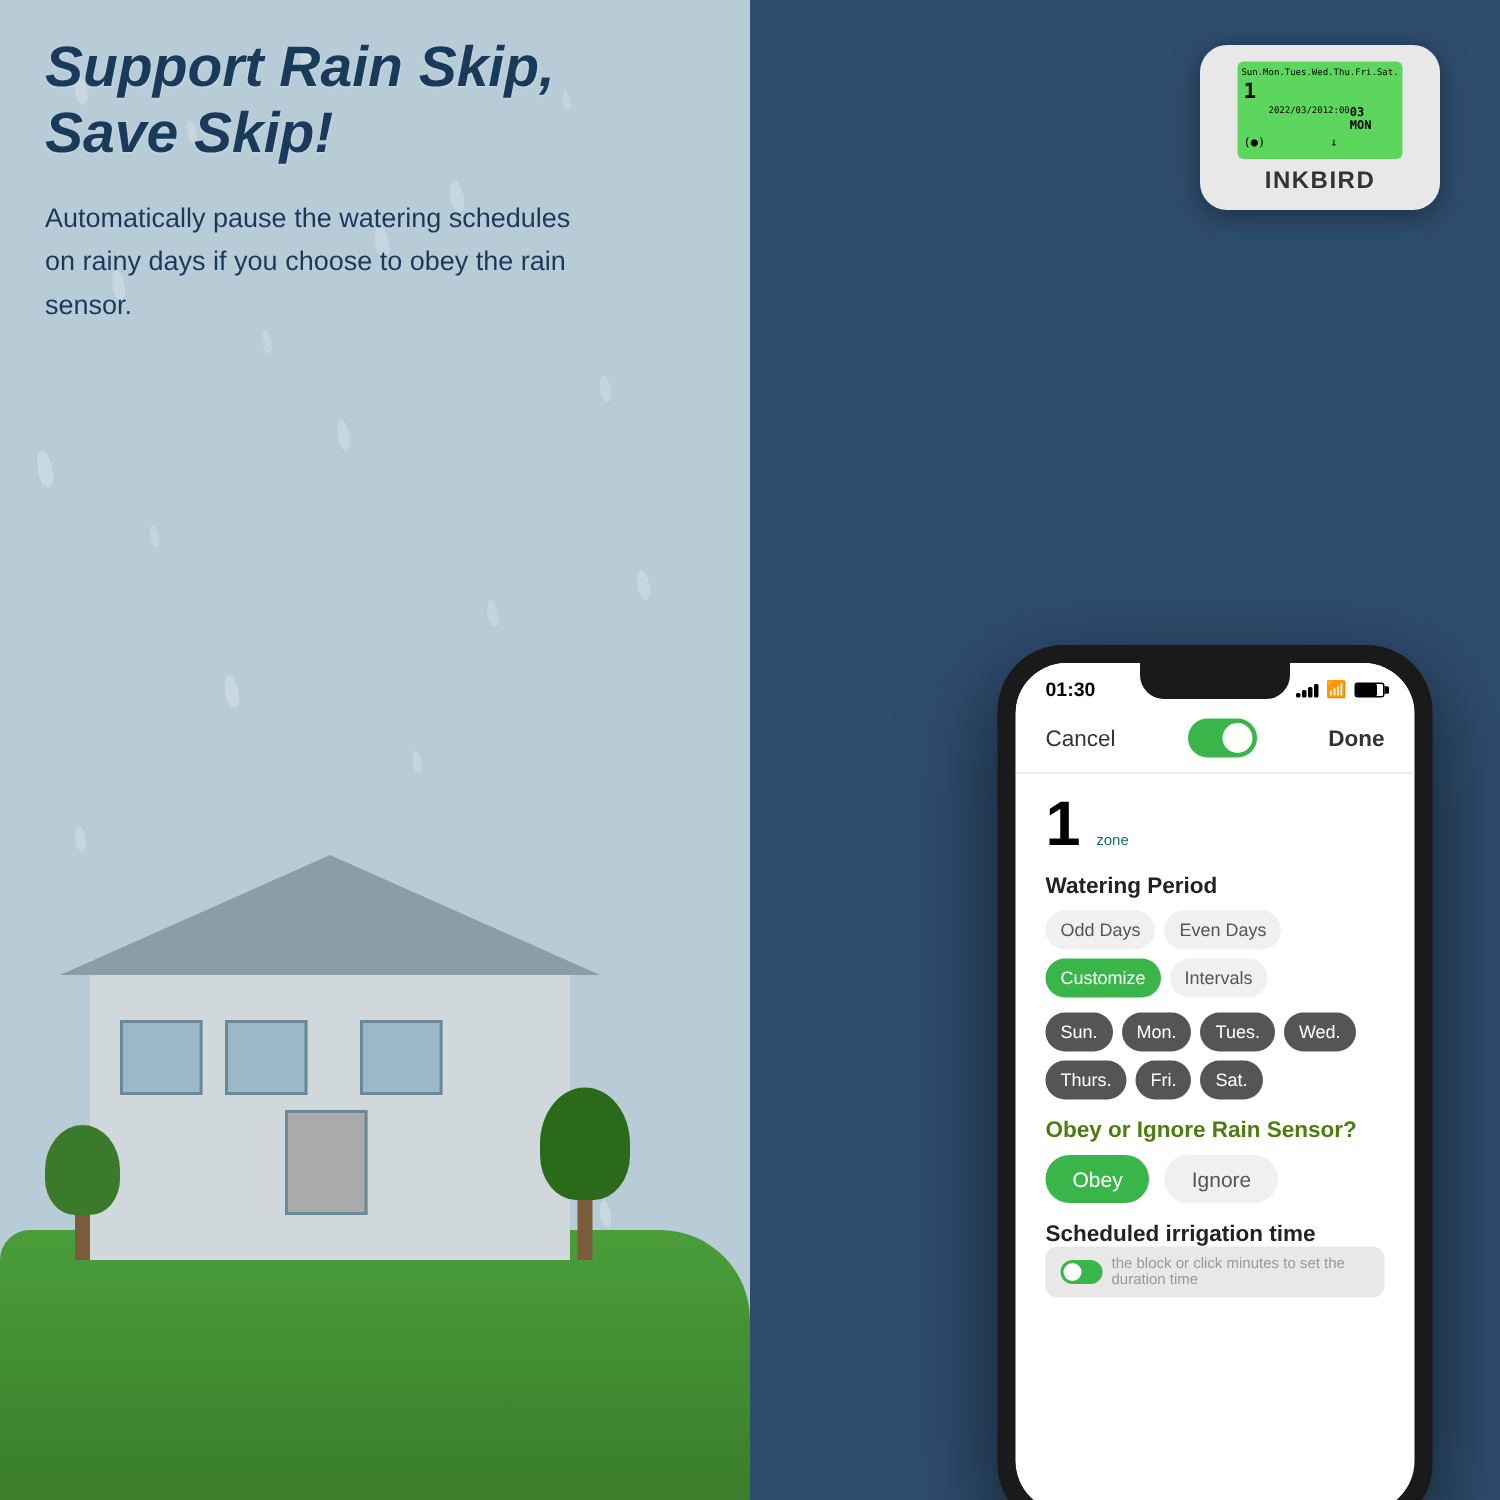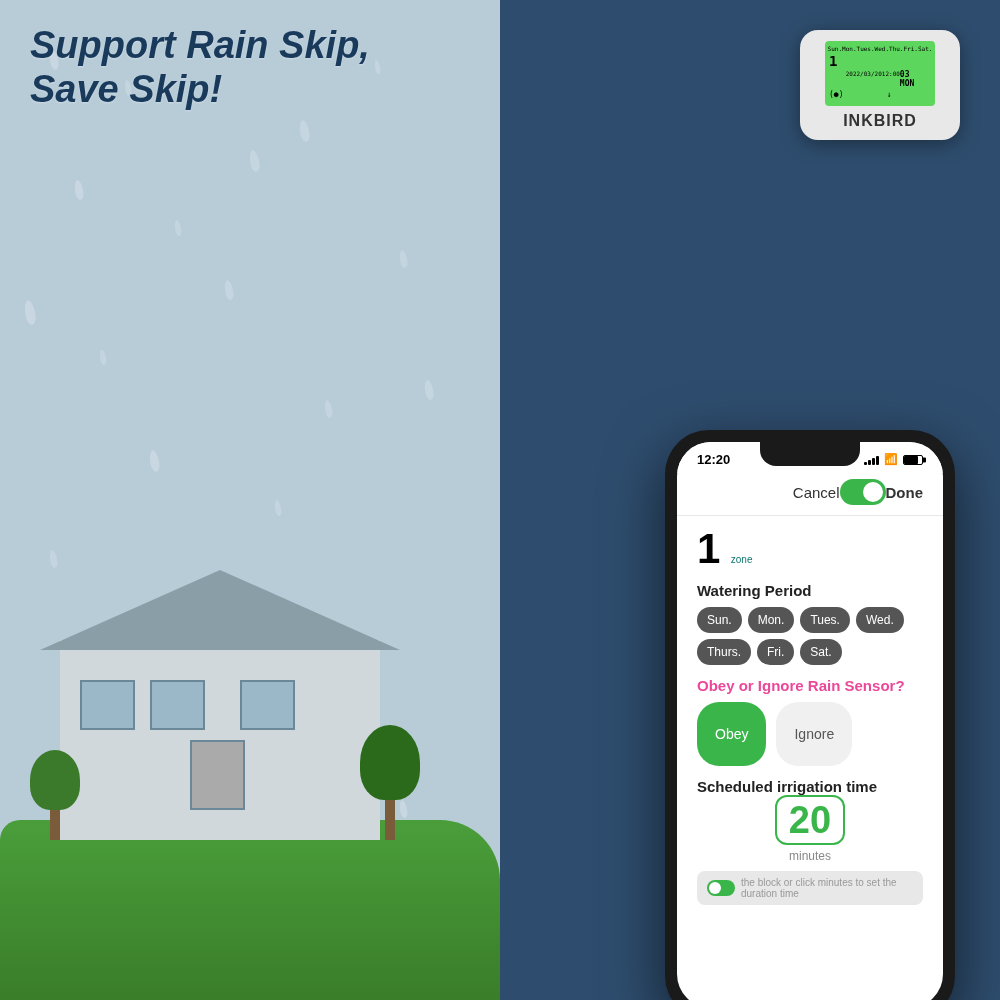--- a/index.html
+++ b/index.html
@@ -241,21 +241,21 @@
       border-radius: 0 1px 1px 0;
     }
     .battery-fill {
       width: 75%; height: 100%;
       background: #000;
       border-radius: 1px;
     }
 
     .phone-nav-bar {
       display: flex;
-      justify-content: flex-end;
+      justify-content: space-between;
       align-items: center;
       padding: 6px 20px 10px 20px;
       border-bottom: 1px solid #e8e8e8;
     }
     .nav-cancel {
       color: #333;
       font-size: 15px;
     }
     .nav-toggle {
       width: 46px; height: 26px;
@@ -336,30 +336,30 @@
       font-size: 12px;
       font-weight: 500;
       background: #555;
       color: #fff;
       border: none;
       cursor: pointer;
     }
     .rain-section-title {
       font-size: 15px;
       font-weight: 600;
-      color: #ec4899;
+      color: #4d7c0f;
       margin: 12px 0 8px 0;
     }
     .rain-buttons {
       display: flex;
       gap: 10px;
       margin-bottom: 12px;
     }
     .rain-btn {
-      padding: 24px 18px;
+      padding: 8px 18px;
       border-radius: 22px;
       font-size: 14px;
       font-weight: 500;
       cursor: pointer;
       border: none;
     }
     .rain-btn.active {
       background: #3ab54a;
       color: #fff;
     }
@@ -474,20 +474,21 @@
   </div>
 </div>
 
 <div class="bg-right"></div>
 
 <div class="left-content">
   <div class="headline">
     <span>Support Rain Skip,</span><br>
     <span>Save Skip!</span>
   </div>
+  <p class="subtext">Automatically pause the watering schedules on rainy days if you choose to obey the rain sensor.</p>
 </div>
 
 <div class="device-container">
   <div class="device-outer">
     <div class="device-screen">
       <div class="screen-row">
         <span>Sun.</span>
           <span>Mon.</span>
           <span>Tues.</span>
           <span>Wed.</span>
@@ -506,21 +507,21 @@
     <div class="device-label">INKBIRD</div>
   </div>
 </div>
 
 <div class="phone-container">
   <div class="phone-outer">
     <div class="phone-notch"></div>
     <div class="phone-screen">
 
       <div class="phone-status-bar">
-        <span style="font-size:13px;font-weight:600;">12:20</span>
+        <span style="font-size:13px;font-weight:600;">01:30</span>
         <div class="status-icons">
           <div class="signal-bars">
             <div class="signal-bar" style="height:3px;"></div>
             <div class="signal-bar" style="height:5px;"></div>
             <div class="signal-bar" style="height:7px;"></div>
             <div class="signal-bar" style="height:9px;"></div>
           </div>
           <span class="wifi-icon">📶</span>
           <div class="battery-icon">
             <div class="battery-fill"></div>
@@ -535,20 +536,26 @@
       </div>
 
       <div class="phone-content">
 
         <div>
           <span class="zone-number">1</span>
           <span class="zone-label">zone</span>
         </div>
 
         <div class="section-title">Watering Period</div>
+        <div class="period-buttons">
+          <button class="period-btn inactive">Odd Days</button>
+          <button class="period-btn inactive">Even Days</button>
+          <button class="period-btn active">Customize</button>
+          <button class="period-btn inactive">Intervals</button>
+        </div>
 
         <div class="day-buttons">
           <button class="day-btn">Sun.</button>
           <button class="day-btn">Mon.</button>
           <button class="day-btn">Tues.</button>
           <button class="day-btn">Wed.</button>
         </div>
 
         <div class="day-buttons">
           <button class="day-btn">Thurs.</button>
@@ -556,24 +563,20 @@
           <button class="day-btn">Sat.</button>
         </div>
 
         <div class="rain-section-title">Obey or Ignore Rain Sensor?</div>
         <div class="rain-buttons">
           <button class="rain-btn active">Obey</button>
           <button class="rain-btn inactive">Ignore</button>
         </div>
 
         <div class="irrigation-title">Scheduled irrigation time</div>
-        <div class="irrigation-value-container">
-          <div class="irrigation-value">20</div>
-          <div class="irrigation-unit">minutes</div>
-        </div>
 
         <div class="hint-bar">
           <div class="hint-toggle"></div>
           <span>the block or click minutes to set the duration time</span>
         </div>
       </div>
     </div>
   </div>
 </div>
 

